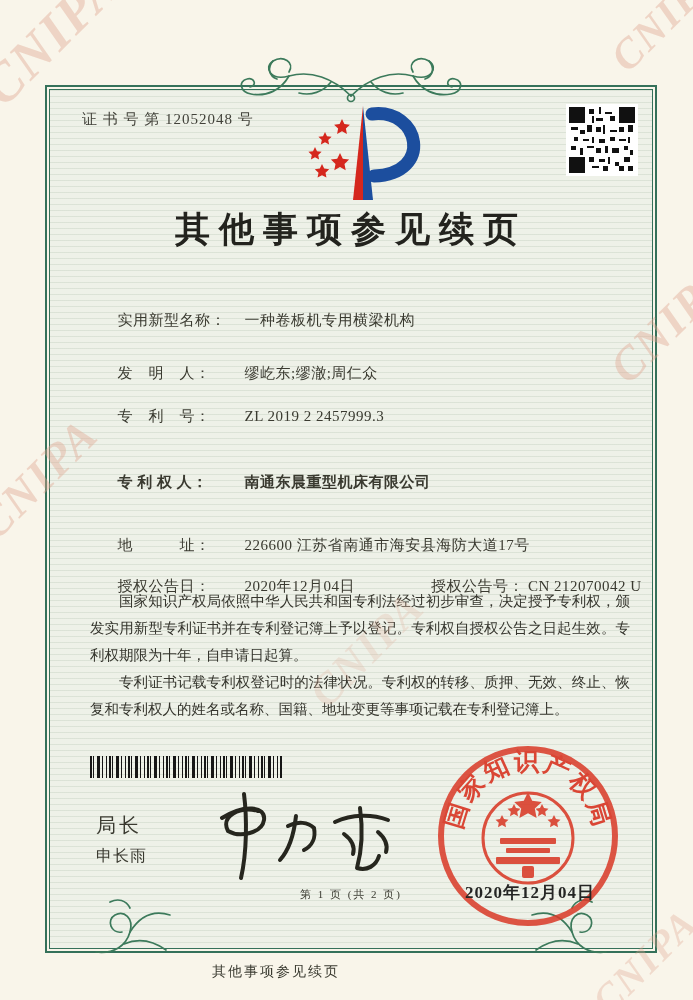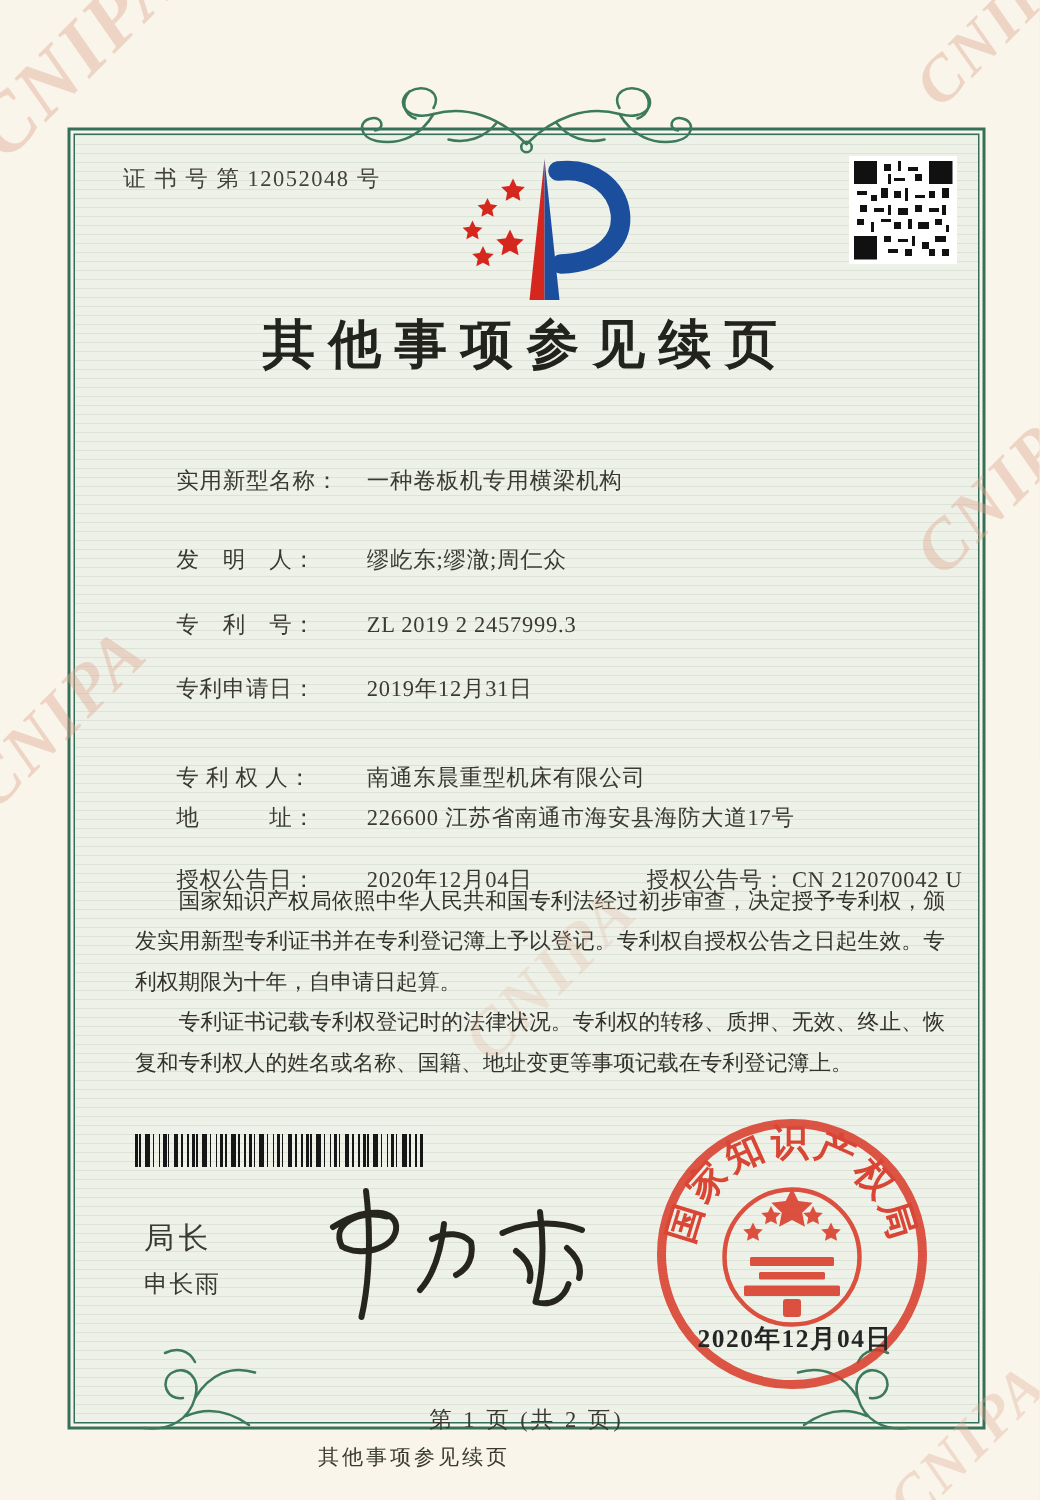--- a/index.html
+++ b/index.html
@@ -62,21 +62,21 @@
       #161616 12px 13px,rgba(0,0,0,0) 13px 16px,
       #161616 16px 17px,rgba(0,0,0,0) 17px 19px);
   }
   
   .sig-role{position:absolute;left:46px;top:722px;font-size:20px;letter-spacing:3px;color:#3a3a30;}
   .sig-name{position:absolute;left:46px;top:756px;font-size:16px;letter-spacing:1px;color:#3a3a30;}
   .sig-hand{position:absolute;left:142px;top:698px;}
   
   .seal{position:absolute;left:384px;top:652px;z-index:4;opacity:0.93;}
   
-  .page-no{position:absolute;left:0;top:847px;width:100%;text-align:center;font-size:15px;letter-spacing:2px;color:#3a3a30;}
+  .page-no{position:absolute;left:0;top:797px;width:100%;text-align:center;font-size:11px;letter-spacing:2px;color:#3a3a30;}
   .note{position:absolute;left:0;top:963px;width:552px;text-align:center;font-size:14px;letter-spacing:2px;color:#3a3a30;z-index:2;}
 </style>
 </head>
 <body>
 
 <span class="wm" style="left:-34px;top:4px;font-size:54px;">CNIPA</span>
 <span class="wm" style="left:598px;top:-8px;font-size:42px;">CNIPA</span>
 <span class="wm" style="left:596px;top:296px;font-size:46px;">CNIPA</span>
 <span class="wm" style="left:-36px;top:452px;font-size:46px;">CNIPA</span>
 <span class="wm" style="left:296px;top:624px;font-size:44px;opacity:0.55;">CNIPA</span>
@@ -181,24 +181,21 @@
 
     <div class="field-row" style="top:204px;">
       <span class="lbl">实用新型名称：</span><span>一种卷板机专用横梁机构</span>
     </div>
     <div class="field-row" style="top:257px;">
       <span class="lbl">发　明　人：</span><span>缪屹东;缪澈;周仁众</span>
     </div>
     <div class="field-row" style="top:300px;">
       <span class="lbl">专　利　号：</span><span>ZL 2019 2 2457999.3</span>
     </div>
-    <div class="field-row" style="top:343px;">
-      <span class="lbl">专利申请日：</span><span>2019年12月31日</span>
-    </div>
-    <div class="field-row" style="top:402px;">
+    <div class="field-row" style="top:366px;font-weight:bold;">
       <span class="lbl">专 利 权 人：</span><span>南通东晨重型机床有限公司</span>
     </div>
     <div class="field-row" style="top:429px;">
       <span class="lbl">地　　　址：</span><span>226600 江苏省南通市海安县海防大道17号</span>
     </div>
     <div class="field-row" style="top:470px;">
       <span class="lbl">授权公告日：</span><span>2020年12月04日</span>
       <span class="grant2">
         <span class="lbl2">授权公告号：</span><span>CN 212070042 U</span>
       </span>

